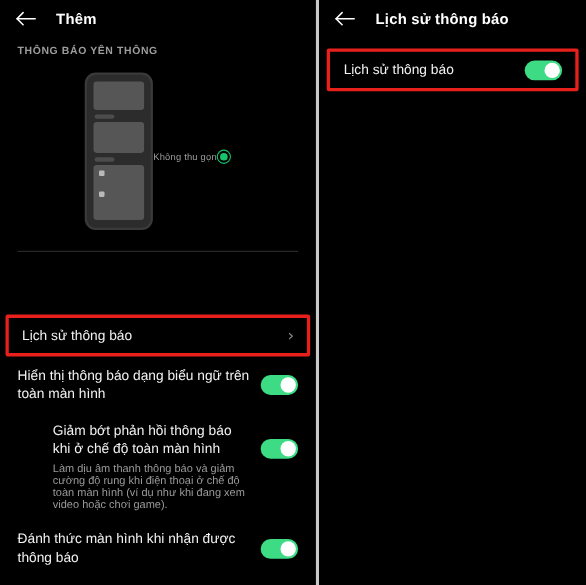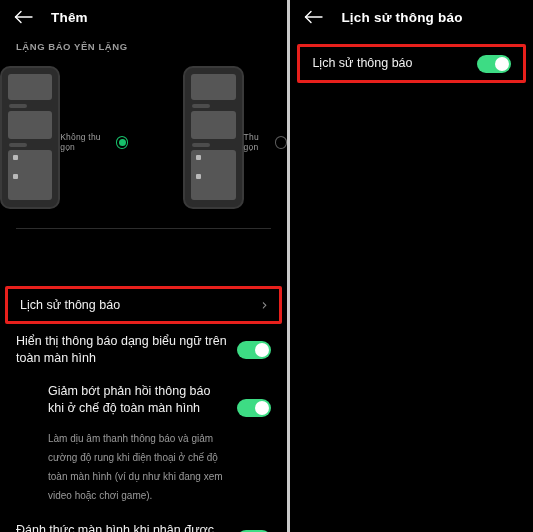--- a/index.html
+++ b/index.html
@@ -144,22 +144,22 @@
   }
   .row-text{ flex:1; padding-right:10px; }
   .row-title{
     color:#f1f1f1;
     font-size:12.5px;
     line-height:17px;
   }
   .row-sub{
     color:#9a9a9a;
     font-size:10px;
-    line-height:19px;
-    margin-top:12px;
+    line-height:11px;
+    margin-top:4px;
   }
   .chevron{
     color:#8a8a8a;
     font-size:15px;
     line-height:1;
     flex:0 0 auto;
     font-family:"DejaVu Sans", sans-serif;
   }
   .toggle{
     flex:0 0 34px;
@@ -221,53 +221,39 @@
     <div class="appbar">
       <span class="back-icon">
         <svg width="20" height="14" viewBox="0 0 20 14">
           <path d="M1.5 7 H18" stroke="#ffffff" stroke-width="1.4" fill="none" stroke-linecap="round"></path>
           <path d="M7 1.5 L1.5 7 L7 12.5" stroke="#ffffff" stroke-width="1.4" fill="none" stroke-linecap="round" stroke-linejoin="round"></path>
         </svg>
       </span>
       <span class="appbar-title">Thêm</span>
     </div>
 
-    <div class="section-header">LẶNG BÁO YÊN LẶNG</div>
+    <div class="section-header">THÔNG BÁO YÊN THÔNG</div>
 
     <div class="mockups">
 
       <div class="mockup-col">
         <div class="phone">
           <div class="blk blk-a"></div>
           <div class="pill"></div>
           <div class="blk blk-b"></div>
           <div class="pill"></div>
           <div class="blk blk-c">
             <div class="dot"></div>
             <div class="dot"></div>
           </div>
         </div>
         <div class="mockup-label">Không thu gọn</div>
         <div class="radio sel"></div>
       </div>
 
-      <div class="mockup-col">
-        <div class="phone">
-          <div class="blk blk-a"></div>
-          <div class="pill"></div>
-          <div class="blk blk-b"></div>
-          <div class="pill"></div>
-          <div class="blk blk-c">
-            <div class="dot"></div>
-            <div class="dot"></div>
-          </div>
-        </div>
-        <div class="mockup-label">Thu gọn</div>
-        <div class="radio"></div>
-      </div>
 
     </div>
 
     <div class="hr"></div>
 
     <div class="row hl" id="row-history">
       <div class="row-text">
         <div class="row-title">Lịch sử thông báo</div>
       </div>
       <span class="chevron">›</span>

